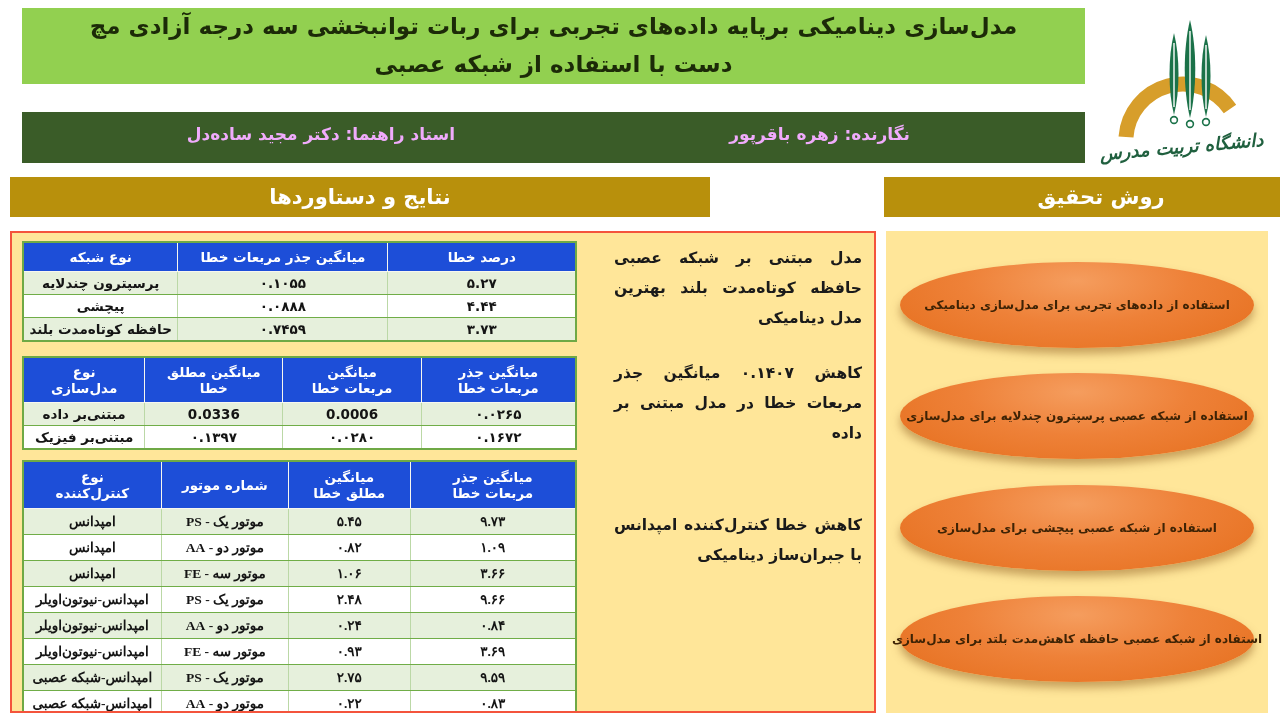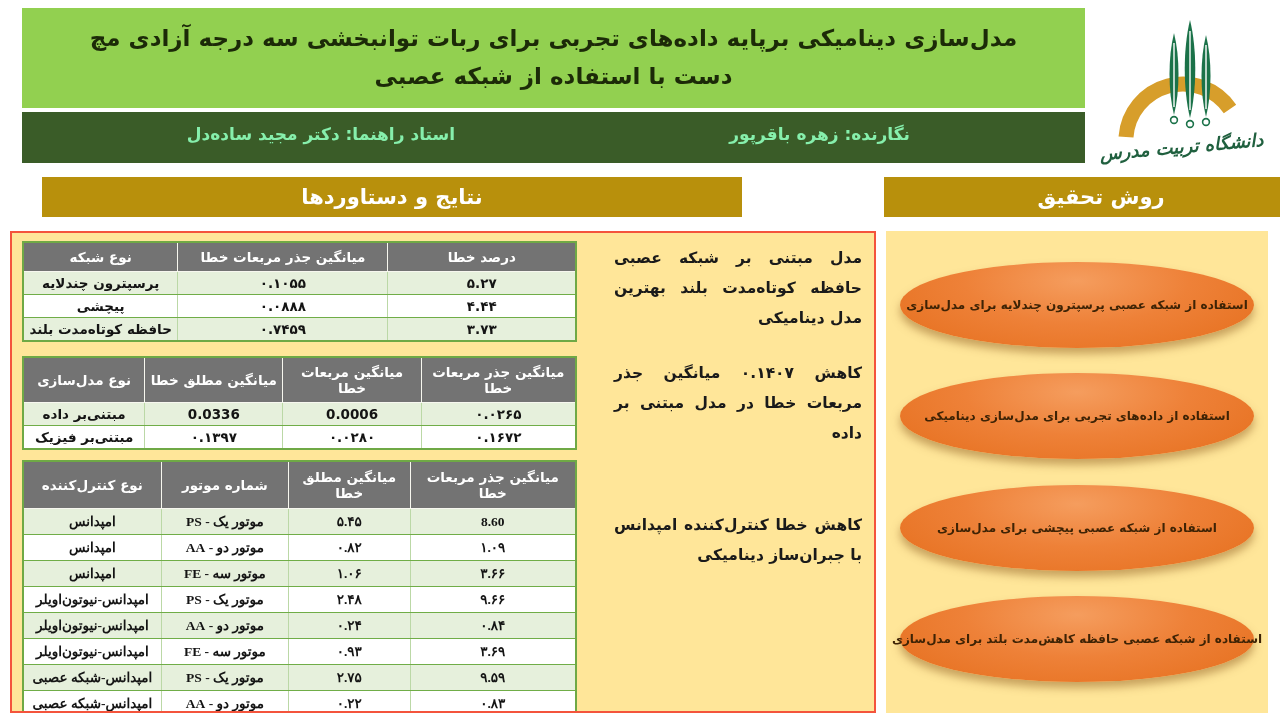--- a/index.html
+++ b/index.html
@@ -1,36 +1,36 @@
 <!DOCTYPE html>
 <html dir="rtl" lang="fa"><head>
 <meta charset="utf-8">
 <style>
   html,body{margin:0;padding:0;background:#ffffff;}
   body{width:1280px;height:720px;position:relative;overflow:hidden;
        font-family:"DejaVu Sans", sans-serif;direction:rtl;}
   .page{position:absolute;inset:0;width:1280px;height:720px;background:#ffffff;}
 
   
-  .title-box{position:absolute;left:22px;top:8px;width:1063px;height:100px;
+  .title-box{position:absolute;left:22px;top:8px;width:1063px;height:76px;
     background:#92D050;display:flex;align-items:center;justify-content:center;
     text-align:center;box-sizing:border-box;padding:14px 46px;}
   .title-box span{font-weight:bold;font-size:23px;line-height:1.65;color:#1C2A08;}
   .authors-bar{position:absolute;left:22px;top:112px;width:1063px;height:51px;
     background:#3A5C28;}
-  .authors-bar span{position:absolute;top:12px;font-weight:bold;font-size:17px;color:#86efac;white-space:nowrap;}
+  .authors-bar span{position:absolute;top:12px;font-weight:bold;font-size:17px;color:#f0abfc;white-space:nowrap;}
   .author-name{right:175px;}
   .advisor-name{right:630px;}
   .logo-box{position:absolute;left:1100px;top:5px;width:164px;height:160px;background:#ffffff;}
 
   
   .section-header{position:absolute;top:177px;height:40px;background:#B8900C;
     display:flex;align-items:center;justify-content:center;}
   .section-header span{color:#ffffff;font-weight:bold;font-size:21px;}
-  .results-header{left:10px;width:700px;margin-left:32px;}
+  .results-header{left:10px;width:700px;}
   .method-header{left:884px;width:386px;padding-left:24px;}
 
   
   .results-panel{position:absolute;left:10px;top:231px;width:866px;height:482px;
     background:#FFE699;border:2px solid #F4543C;box-sizing:border-box;
     padding:8px 8px 4px 10px;display:flex;flex-direction:column;overflow:hidden;}
   .method-panel{position:absolute;left:886px;top:231px;width:382px;height:482px;
     background:#FFE699;display:flex;flex-direction:column;justify-content:space-evenly;
     align-items:center;box-sizing:border-box;padding:6px 0;overflow:hidden;}
 
@@ -38,22 +38,22 @@
   .result-block{display:flex;gap:12px;align-items:flex-start;}
   .result-block.b1{margin-bottom:14px;}
   .result-block.b2{margin-bottom:10px;}
   .annotation{width:252px;flex:none;font-weight:bold;font-size:15.5px;color:#1a1a1a;
     line-height:1.95;text-align:justify;padding:2px 4px 0 0;box-sizing:border-box;margin-left:25px;}
   .b3 .annotation{padding-top:50px;}
   .table-wrap{flex:1;}
 
   
   table.rtable{width:100%;border-collapse:collapse;border:2px solid #6FA945;direction:rtl;background:#fff;}
-  table.rtable th{background:#737373;color:#ffffff;font-weight:bold;font-size:13.5px;
-    padding:6px 3px;border:1px solid #F7F7EF;text-align:center;}
+  table.rtable th{background:#1d4ed8;color:#ffffff;font-weight:bold;font-size:13.5px;
+    padding:6px 20px;border:1px solid #F7F7EF;text-align:center;}
   table.rtable td{font-weight:bold;font-size:13.5px;color:#141414;text-align:center;
     padding:3px 3px;border-top:1px solid #70AD47;border-bottom:1px solid #70AD47;
     border-left:1px solid #BBD8A6;border-right:1px solid #BBD8A6;}
   table.rtable tbody tr:nth-child(odd){background:#E6F0DC;}
   table.rtable tbody tr:nth-child(even){background:#ffffff;}
   table.t1 th:nth-child(1){width:34%;} table.t1 th:nth-child(2){width:38%;} table.t1 th:nth-child(3){width:28%;}
   table.t2 th:nth-child(1){width:28%;} table.t2 th:nth-child(2){width:25%;}
   table.t2 th:nth-child(3){width:25%;} table.t2 th:nth-child(4){width:22%;}
   table.t3 th{height:34px;}
   table.t3 th:nth-child(1){width:30%;} table.t3 th:nth-child(2){width:22%;}
@@ -175,21 +175,21 @@
             <thead>
               <tr>
                 <th>میانگین جذر مربعات خطا</th>
                 <th>میانگین مطلق خطا</th>
                 <th>شماره موتور</th>
                 <th>نوع کنترل‌کننده</th>
               </tr>
             </thead>
             <tbody>
               <tr>
-                <td>8.60</td>
+                <td>۹.۷۳</td>
                 <td>۵.۴۵</td>
                 <td>موتور یک - PS</td>
                 <td>امپدانس</td>
               </tr>
               <tr>
                 <td>۱.۰۹</td>
                 <td>۰.۸۲</td>
                 <td>موتور دو - AA</td>
                 <td>امپدانس</td>
               </tr>
@@ -231,26 +231,26 @@
               </tr>
             </tbody>
           </table>
       </div>
     </div>
 
   </div>
 
   <div class="method-panel">
       <div class="ellipse">
+        <span>استفاده از داده‌های تجربی برای مدل‌سازی دینامیکی</span>
+      </div>
+      <div class="ellipse">
         <span>استفاده از شبکه عصبی پرسپترون چندلایه برای مدل‌سازی</span>
       </div>
       <div class="ellipse">
-        <span>استفاده از داده‌های تجربی برای مدل‌سازی دینامیکی</span>
-      </div>
-      <div class="ellipse">
         <span>استفاده از شبکه عصبی پیچشی برای مدل‌سازی</span>
       </div>
       <div class="ellipse">
         <span>استفاده از شبکه عصبی حافظه کاهش‌مدت بلتد برای مدل‌سازی</span>
       </div>
     </div>
 
 </div>
 
 </body></html>

